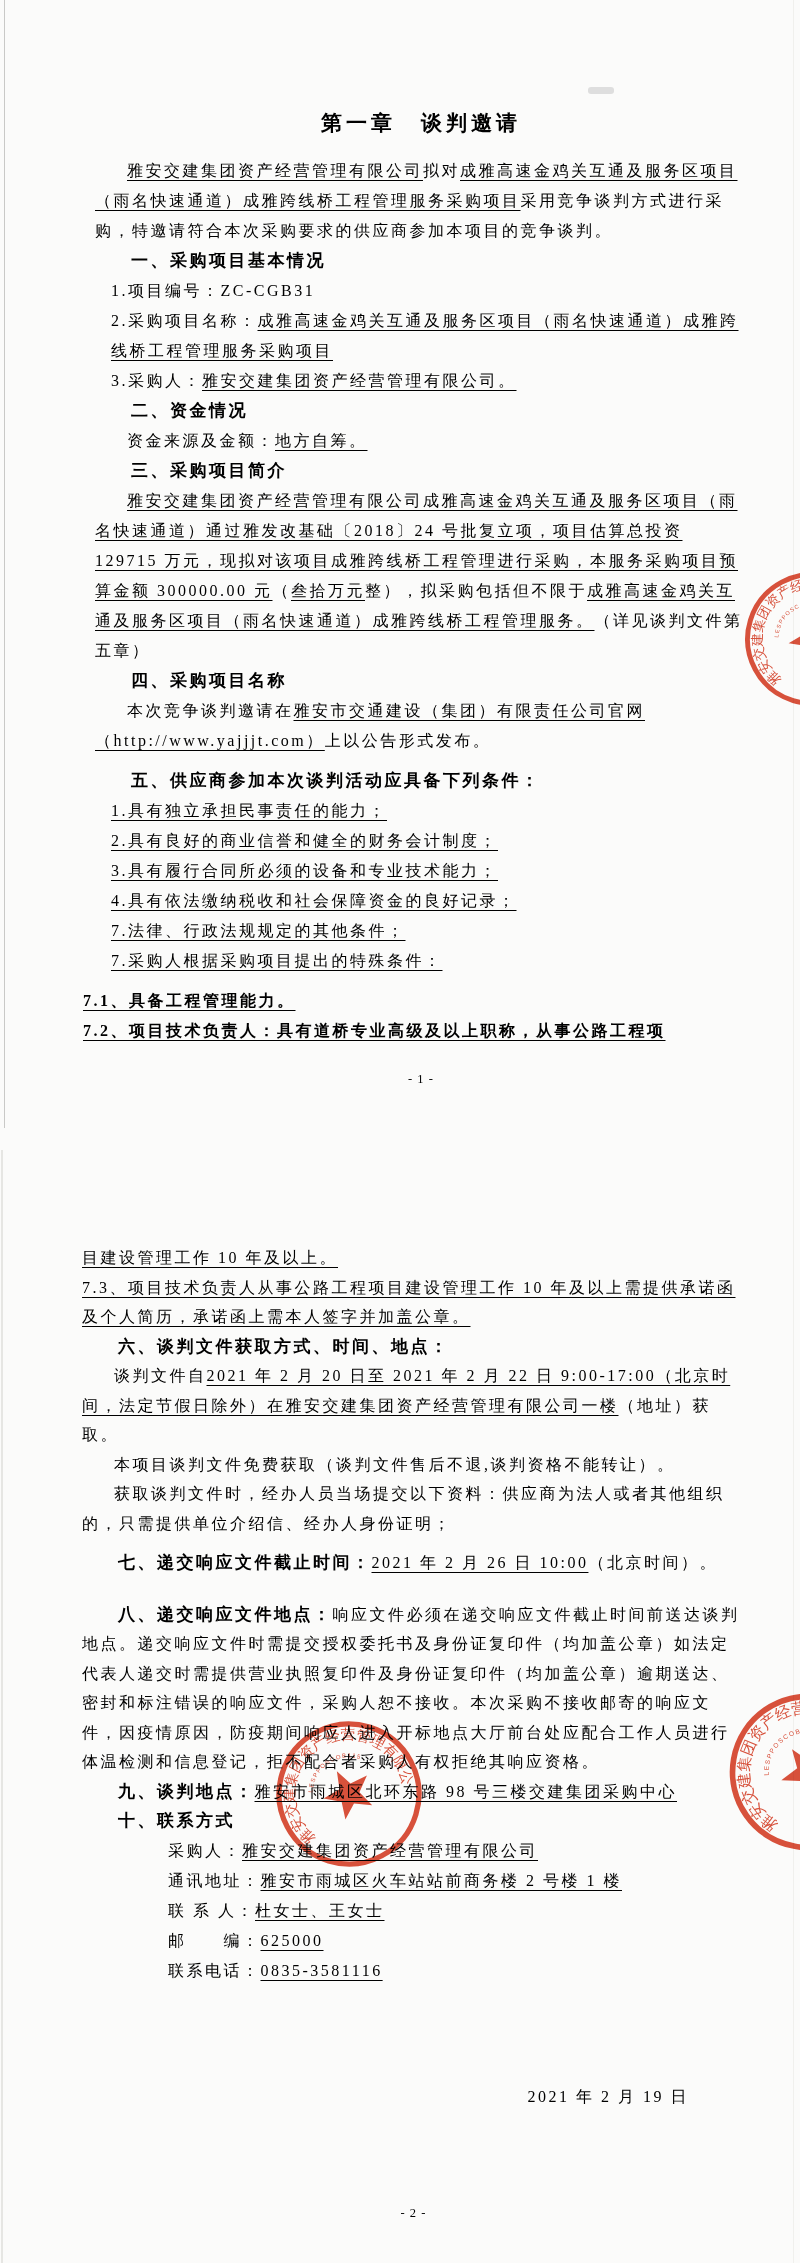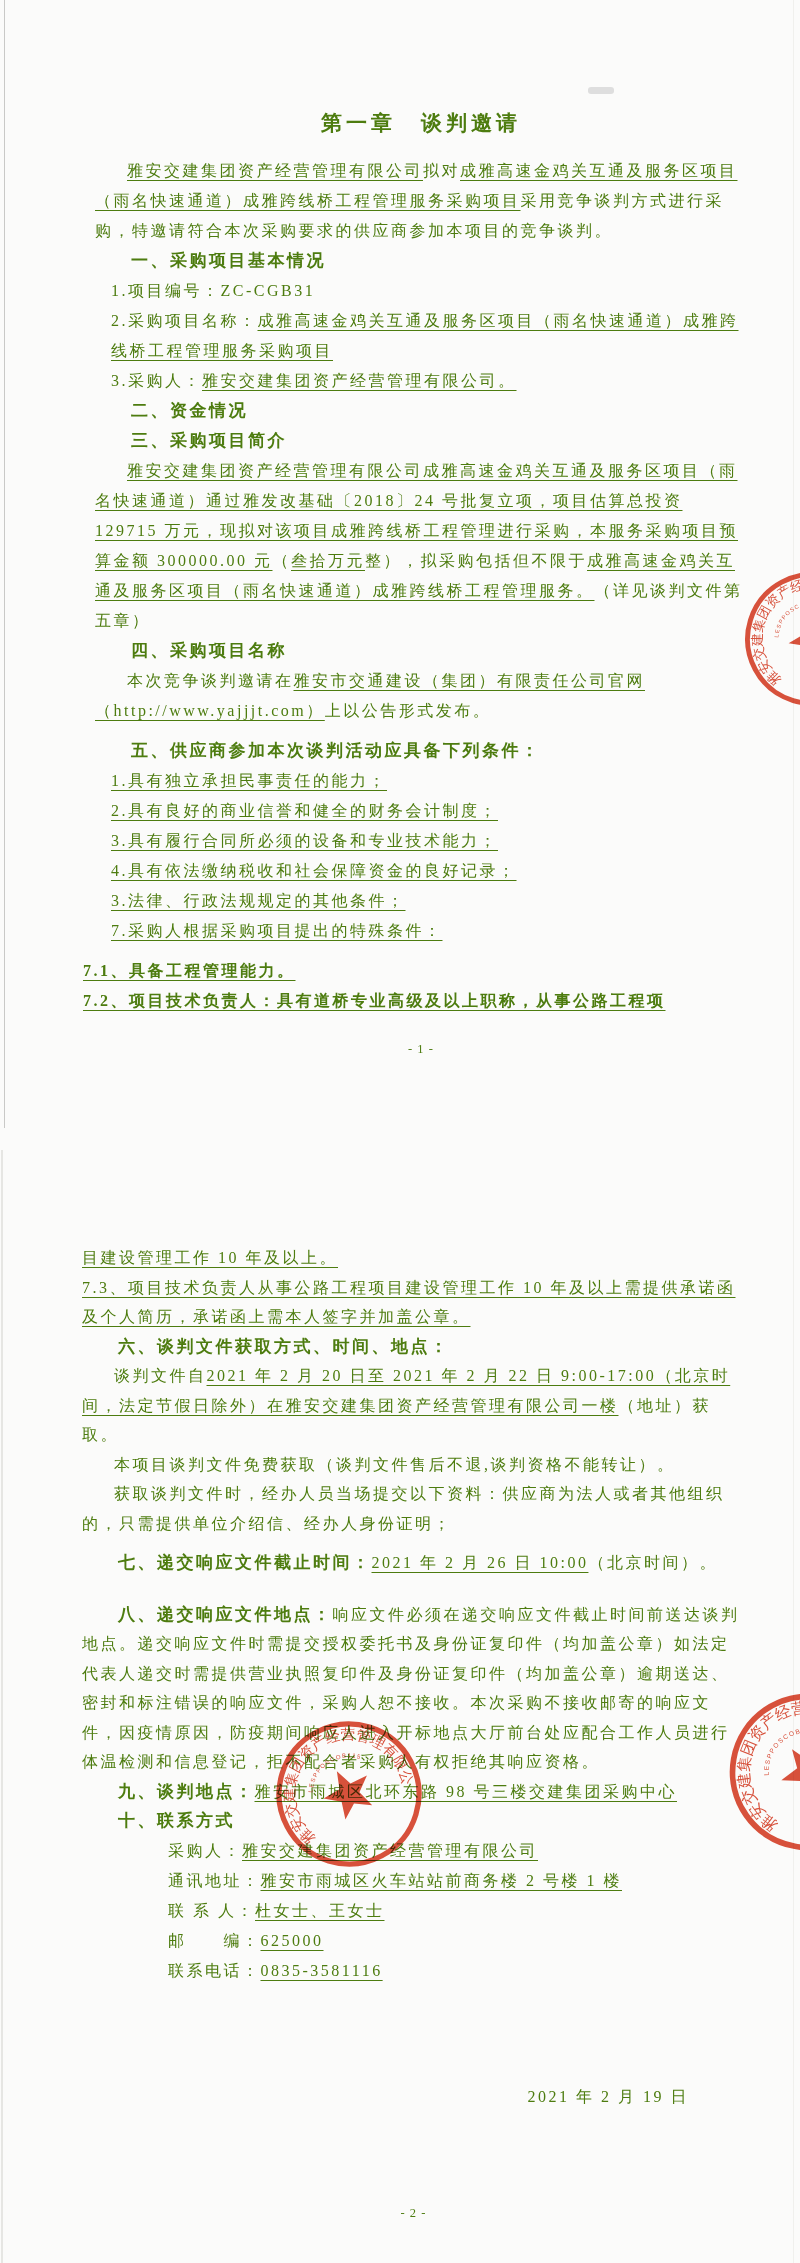--- a/index.html
+++ b/index.html
@@ -1,17 +1,17 @@
 <!DOCTYPE html>
 <html><head>
 <meta charset="utf-8">
 <style>
   html,body{margin:0;padding:0;background:#f4f4f2;}
   .canvas{position:relative;width:800px;height:2263px;margin:0 auto;background:#fbfbfa;
-          overflow:hidden;font-family:"Liberation Serif","DejaVu Serif",serif;color:#4d7c0f;}
+          overflow:hidden;font-family:"Liberation Serif","DejaVu Serif",serif;color:#000000;}
   .scan-edge-1{position:absolute;left:4px;top:0;width:1px;height:1128px;background:#c9c9c7;}
   .scan-edge-2{position:absolute;left:1px;top:1150px;width:2px;height:1113px;background:#e6e6e3;}
   .scan-edge-r{position:absolute;right:6px;top:0;width:1px;height:2263px;background:#f0f0ed;}
   .smudge{position:absolute;left:588px;top:87px;width:26px;height:7px;background:#dedede;border-radius:3px;}
   .page{position:absolute;}
   #page1{left:95px;top:100px;width:652px;font-size:16px;line-height:30px;letter-spacing:2.5px;}
   #page2{left:82px;top:1243px;width:663px;font-size:16px;line-height:29.5px;letter-spacing:2.5px;}
   .blk{margin:0;}
   .blk-title{text-align:center;font-size:21px;font-weight:bold;letter-spacing:4px;line-height:46px;margin-bottom:10px;}
   .blk-heading{font-weight:bold;font-size:17px;text-indent:36px;}
@@ -44,30 +44,31 @@
   <div class="smudge"></div>
 
   <div class="page" id="page1">
       <div class="blk blk-title"><span>第一章　谈判邀请</span></div>
       <div class="blk blk-para indent"><span class="u">雅安交建集团资产经营管理有限公司</span><span>拟对</span><span class="u">成雅高速金鸡关互通及服务区项目（雨名快速通道）成雅跨线桥工程管理服务采购项目</span><span>采用竞争谈判方式进行采购，特邀请符合本次采购要求的供应商参加本项目的竞争谈判。</span></div>
       <div class="blk blk-heading"><span>一、采购项目基本情况</span></div>
       <div class="blk blk-item"><span>1.项目编号：ZC-CGB31</span></div>
       <div class="blk blk-item"><span>2.采购项目名称：</span><span class="u">成雅高速金鸡关互通及服务区项目（雨名快速通道）成雅跨线桥工程管理服务采购项目</span></div>
       <div class="blk blk-item"><span>3.采购人：</span><span class="u">雅安交建集团资产经营管理有限公司。</span></div>
       <div class="blk blk-heading"><span>二、资金情况</span></div>
+      <div class="blk blk-para indent"><span>资金来源及金额：</span><span class="u">地方自筹。</span></div>
       <div class="blk blk-heading"><span>三、采购项目简介</span></div>
       <div class="blk blk-para indent"><span class="u">雅安交建集团资产经营管理有限公司成雅高速金鸡关互通及服务区项目（雨名快速通道）通过雅发改基础〔2018〕24 号批复立项，项目估算总投资 129715 万元，现拟对该项目成雅跨线桥工程管理进行采购，本服务采购项目预算金额 300000.00 元</span><span>（</span><span class="u">叁拾万元</span><span>整），拟采购包括但不限于</span><span class="u">成雅高速金鸡关互通及服务区项目（雨名快速通道）成雅跨线桥工程管理服务。</span><span>（详见谈判文件第五章）</span></div>
       <div class="blk blk-heading"><span>四、采购项目名称</span></div>
       <div class="blk blk-para indent"><span>本次竞争谈判邀请在</span><span class="u">雅安市交通建设（集团）有限责任公司官网（http://www.yajjjt.com）</span><span>上以公告形式发布。</span></div>
       <div class="blk blk-heading mt"><span>五、供应商参加本次谈判活动应具备下列条件：</span></div>
       <div class="blk blk-item"><span class="u">1.具有独立承担民事责任的能力；</span></div>
       <div class="blk blk-item"><span class="u">2.具有良好的商业信誉和健全的财务会计制度；</span></div>
       <div class="blk blk-item"><span class="u">3.具有履行合同所必须的设备和专业技术能力；</span></div>
       <div class="blk blk-item"><span class="u">4.具有依法缴纳税收和社会保障资金的良好记录；</span></div>
-      <div class="blk blk-item"><span class="u">3.法律、行政法规规定的其他条件；</span></div>
+      <div class="blk blk-item"><span class="u">7.法律、行政法规规定的其他条件；</span></div>
       <div class="blk blk-item"><span class="u">7.采购人根据采购项目提出的特殊条件：</span></div>
       <div class="blk blk-item outdent mt"><span class="u">7.1、具备工程管理能力。</span></div>
       <div class="blk blk-item outdent"><span class="u">7.2、项目技术负责人：具有道桥专业高级及以上职称，从事公路工程项</span></div>
       <div class="blk blk-pageno"><span>- 1 -</span></div>
     </div>
   <div class="page" id="page2">
       <div class="blk blk-para"><span class="u">目建设管理工作 10 年及以上。</span></div>
       <div class="blk blk-para"><span class="u">7.3、项目技术负责人从事公路工程项目建设管理工作 10 年及以上需提供承诺函及个人简历，承诺函上需本人签字并加盖公章。</span></div>
       <div class="blk blk-heading"><span>六、谈判文件获取方式、时间、地点：</span></div>
       <div class="blk blk-para indent"><span>谈判文件自</span><span class="u">2021 年 2 月 20 日至 2021 年 2 月 22 日 9:00-17:00（北京时间，法定节假日除外）在雅安交建集团资产经营管理有限公司一楼</span><span>（地址）获取。</span></div>

